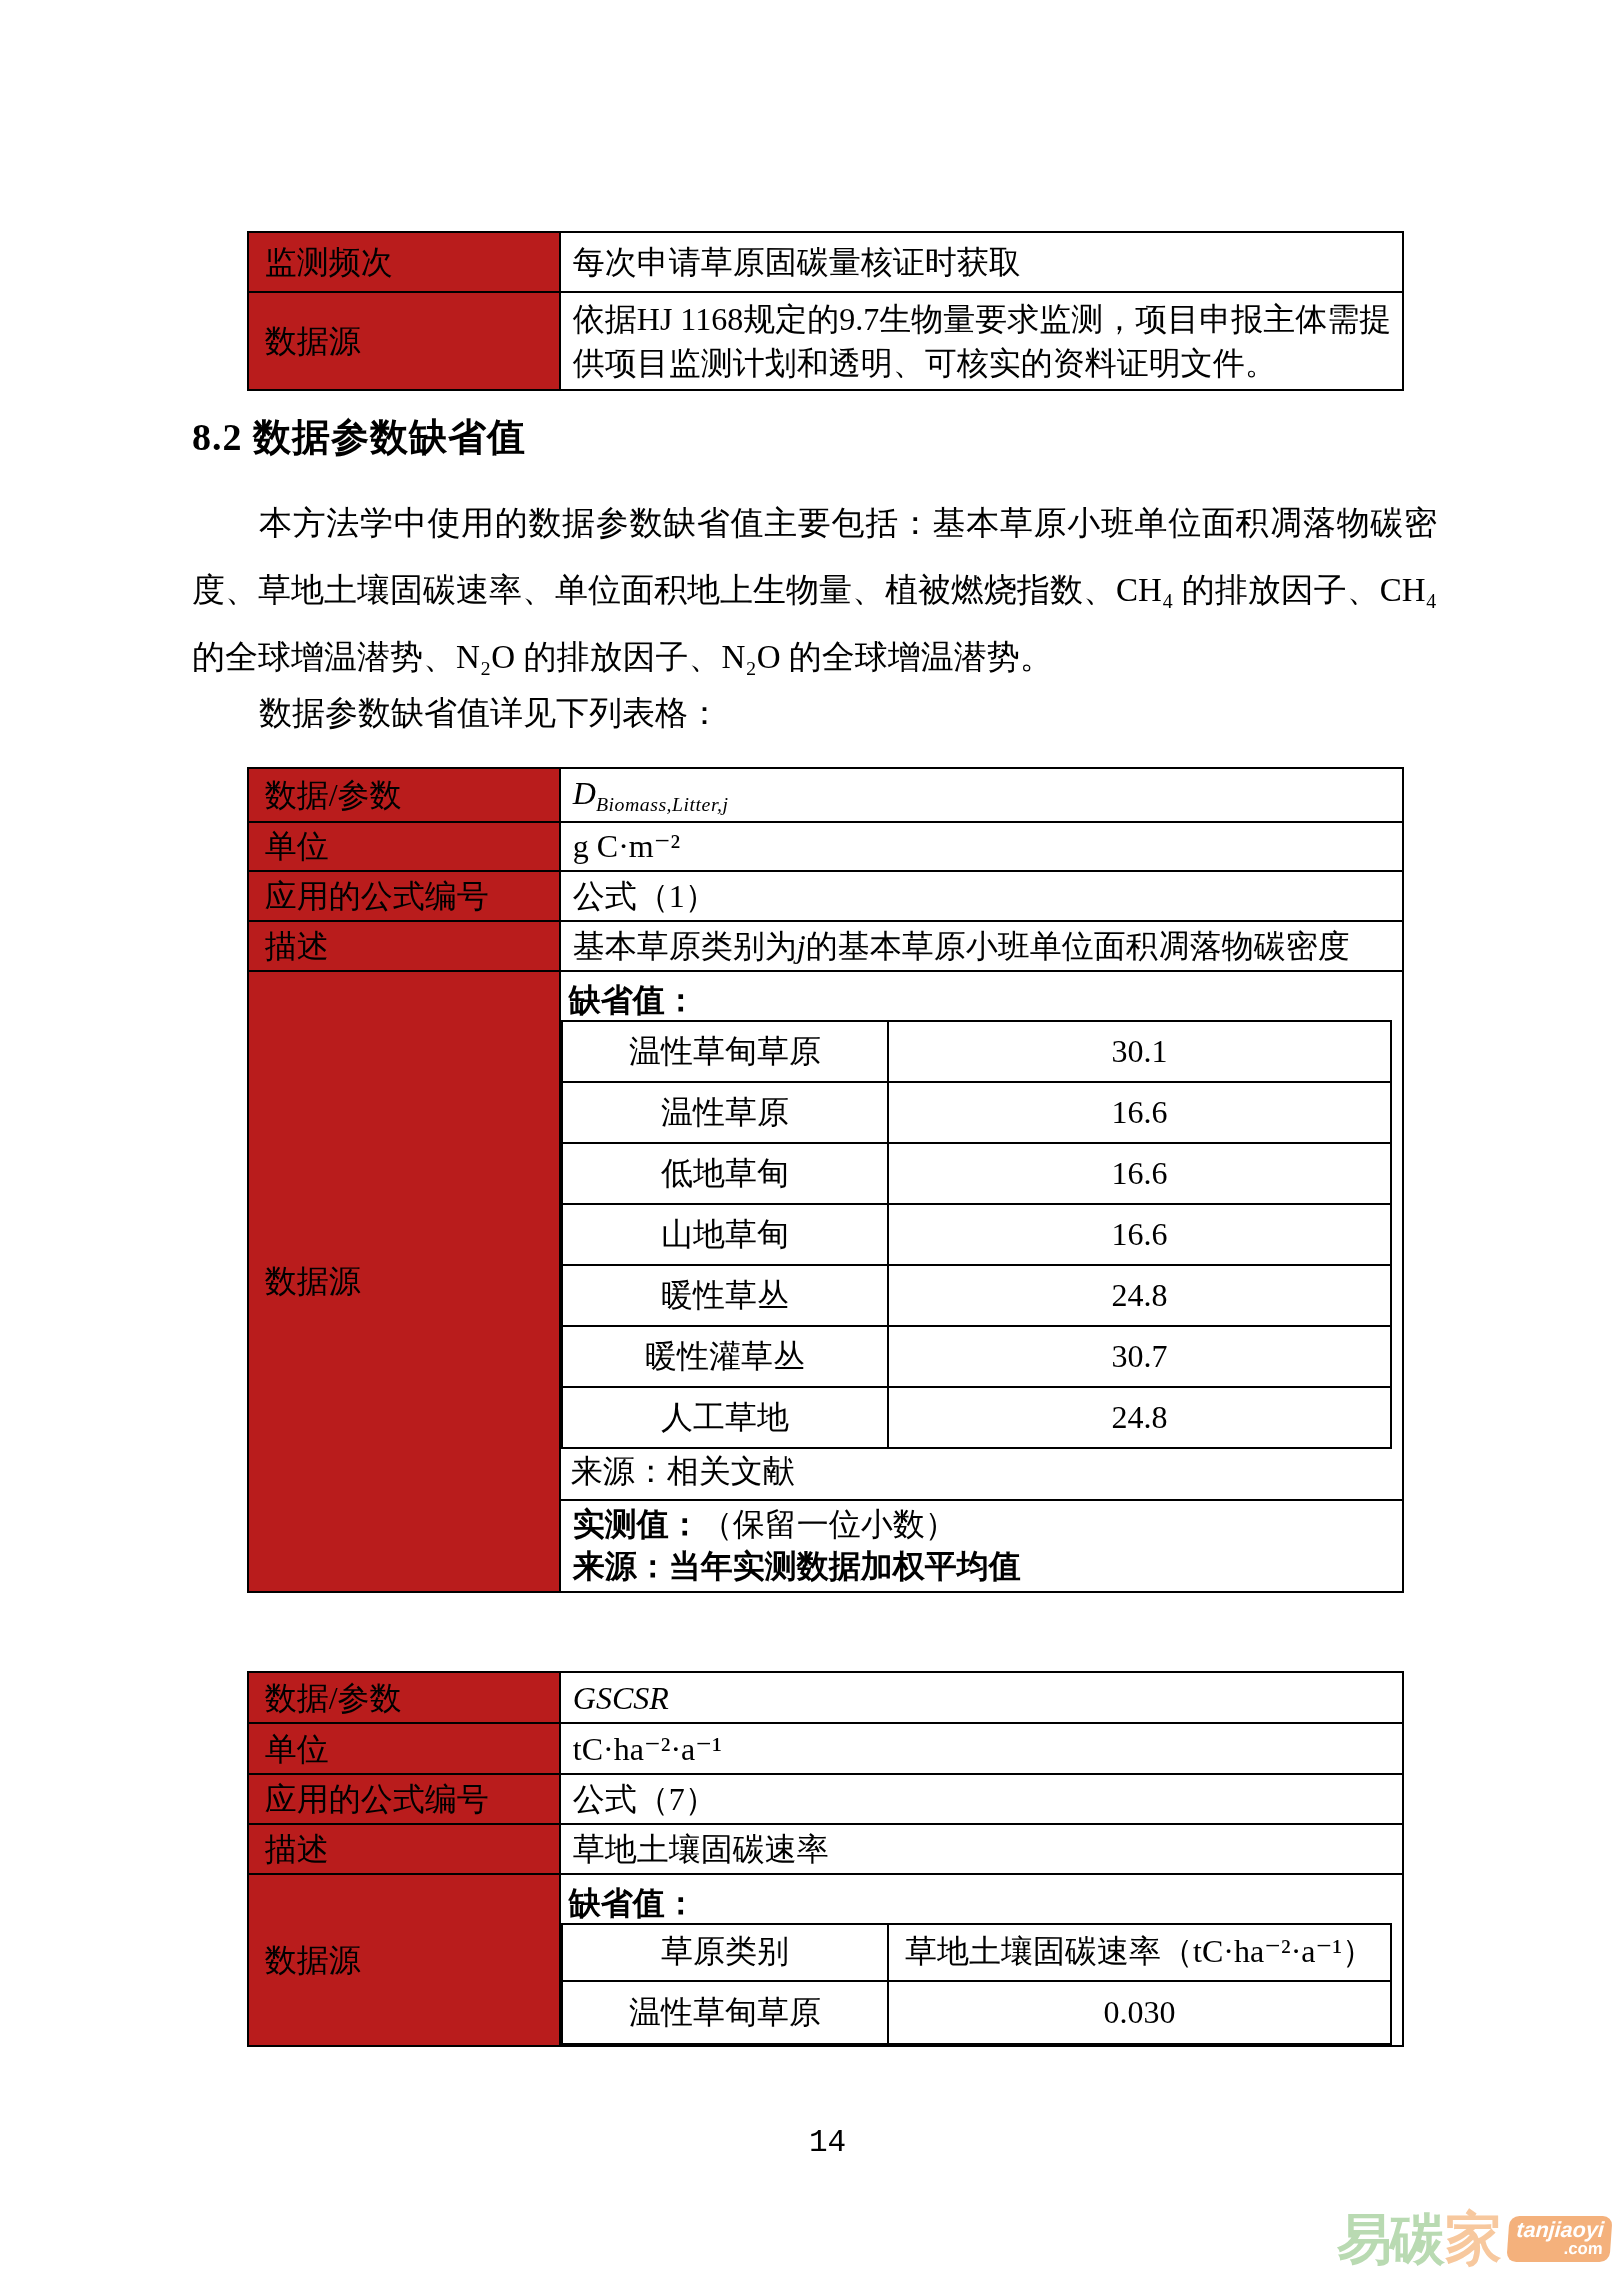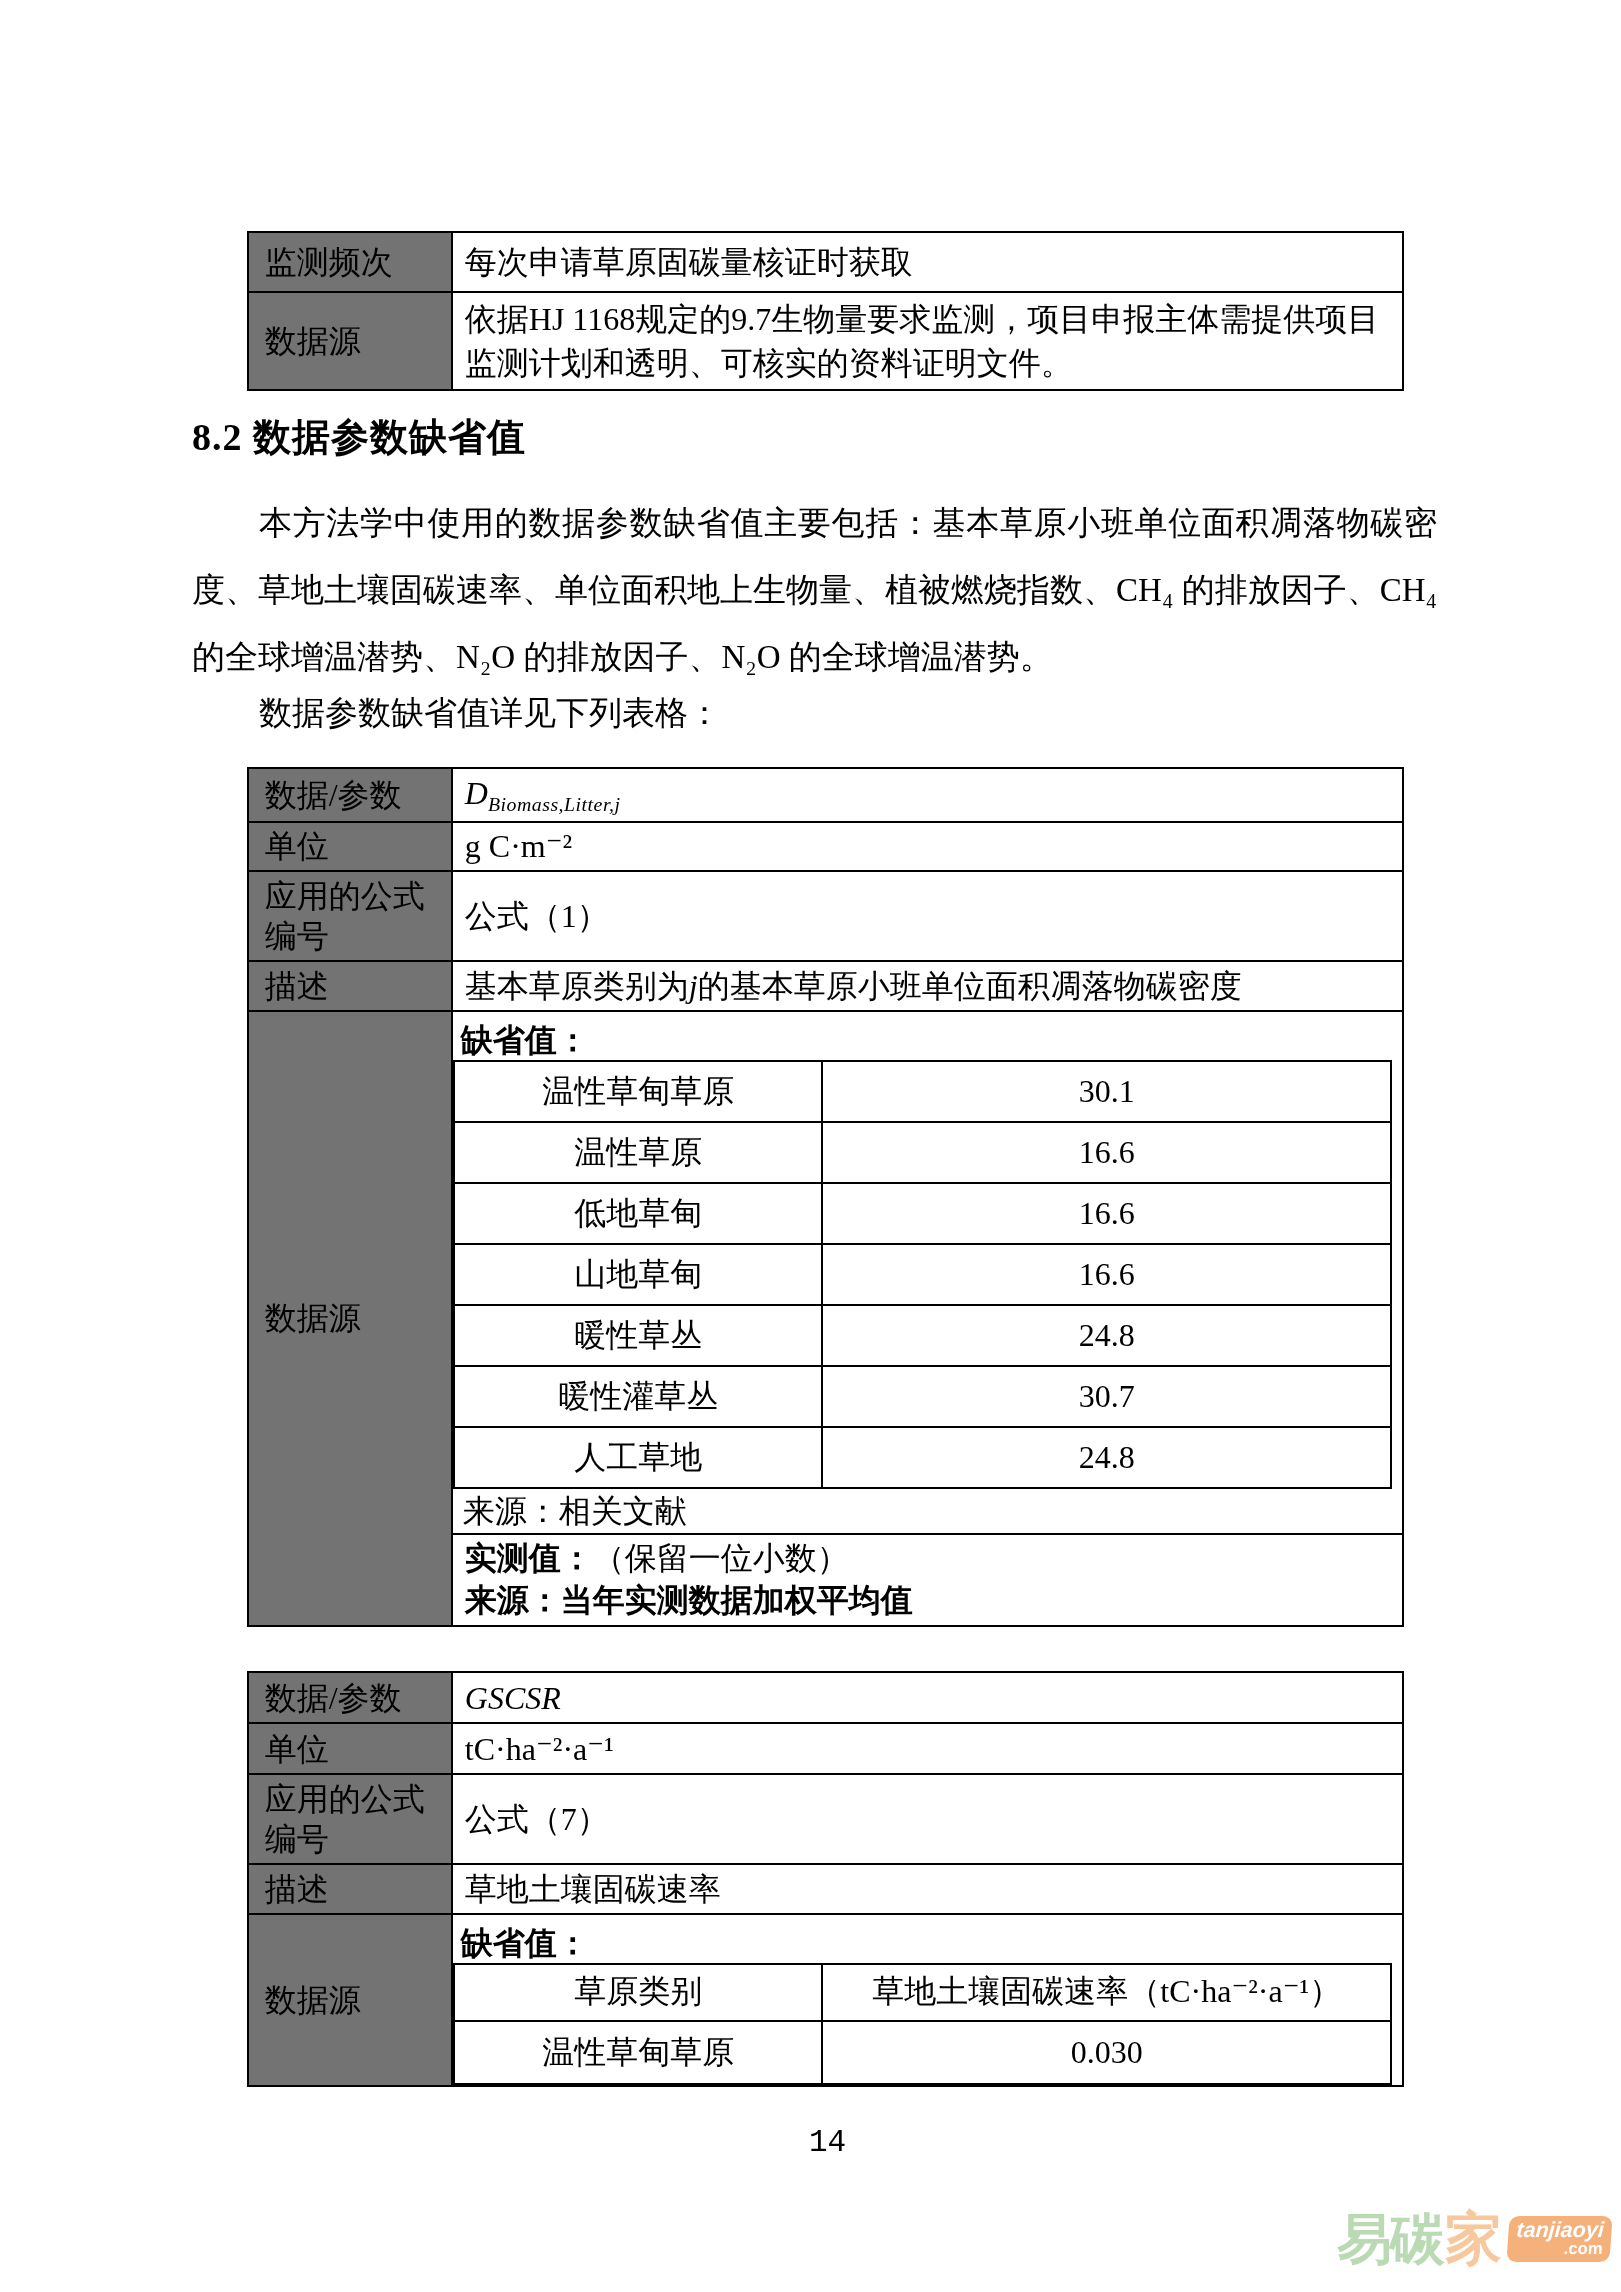--- a/index.html
+++ b/index.html
@@ -10,21 +10,21 @@
     overflow:hidden;
   }
   table { border-collapse:collapse; table-layout:fixed; }
 
   
   .kv { position:absolute; left:247px; width:1157px; border:2.9px solid #000; background:#fff; }
   .kv td {
     border:2.9px solid #000; border-left-width:2px; border-right-width:2px;
     font-size:32px; vertical-align:middle; line-height:1.25;
   }
-  .kv td.label { width:204px; background:#737373; padding:3.9px 5.9px 3.9px 15.7px; }
+  .kv td.label { width:312px; background:#b91c1c; padding:3.9px 5.9px 3.9px 15.7px; }
   .kv td.value { padding:3.9px 7.8px 3.9px 11.8px; }
   .top-table { top:231px; }
   .top-table td.r1 { height:60px; }
   .top-table td.r2 { height:88px; line-height:44px; }
 
   .param-table-1 { top:767px; }
   .param-table-2 { top:1671px; }
   .hA { height:47px; } .hB { height:48px; } .hC { height:42px; }
   .h2A { height:51px; } .h2B { height:49px; } .h2C { height:42px; }
 
@@ -40,21 +40,21 @@
   }
   .inner td {
     border:2.9px solid #000; border-left-width:2px; border-right-width:2px;
     text-align:center; font-size:32px; vertical-align:middle;
   }
   .inner td.c1 { width:39.3%; }
   .inner .ih td { height:90px; line-height:1.35; }
   .inner2 .ih td { height:57px; }
   .inner td.drow { height:61px; }
   .inner2 td.drow { height:63px; }
-  .source-note { font-size:32px; line-height:45px; height:46px; padding-left:9.8px; border-bottom:2.9px solid #000; }
+  .source-note { font-size:32px; line-height:45px; height:52px; padding-left:9.8px; border-bottom:2.9px solid #000; }
   .measured { padding:2px 0 3.9px 11.8px; font-size:32px; line-height:42px; }
   .measured .bld { font-weight:bold; }
 
   
   .heading {
     position:absolute; left:192px; top:412px;
     font-size:38px; font-weight:bold; letter-spacing:1px;
   }
   .para {
     position:absolute; left:192px; top:490px; width:1245px;

